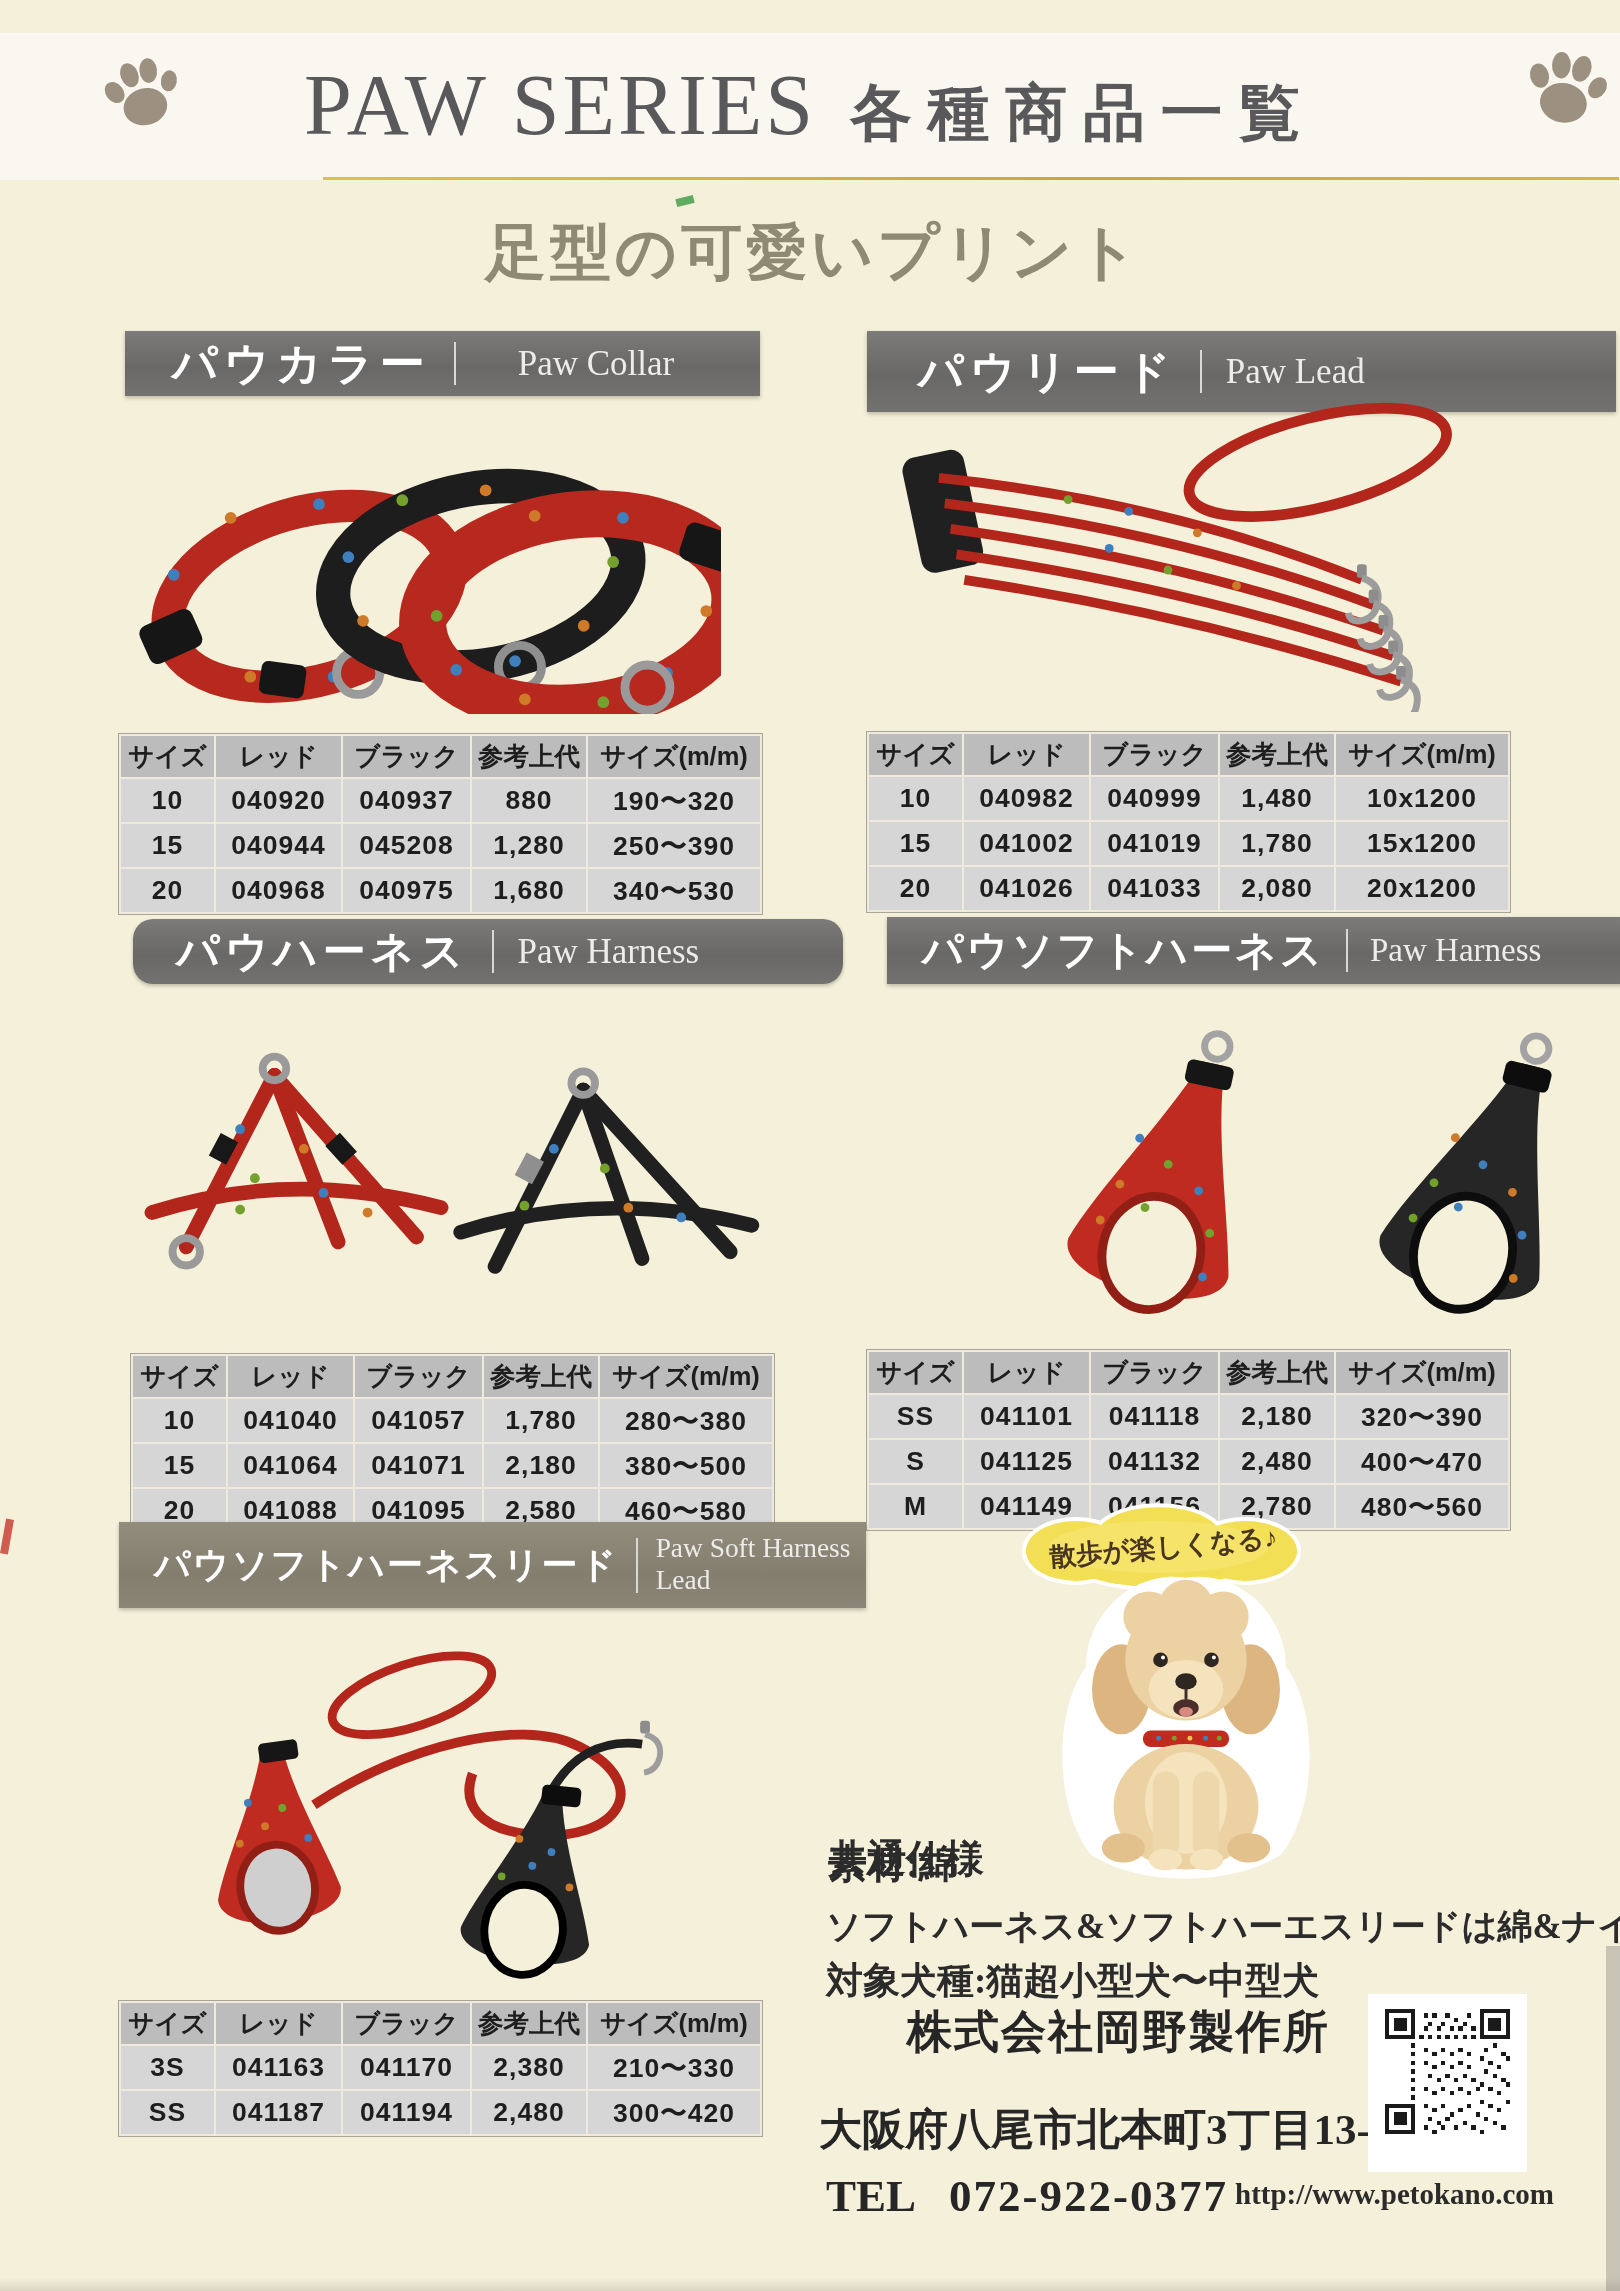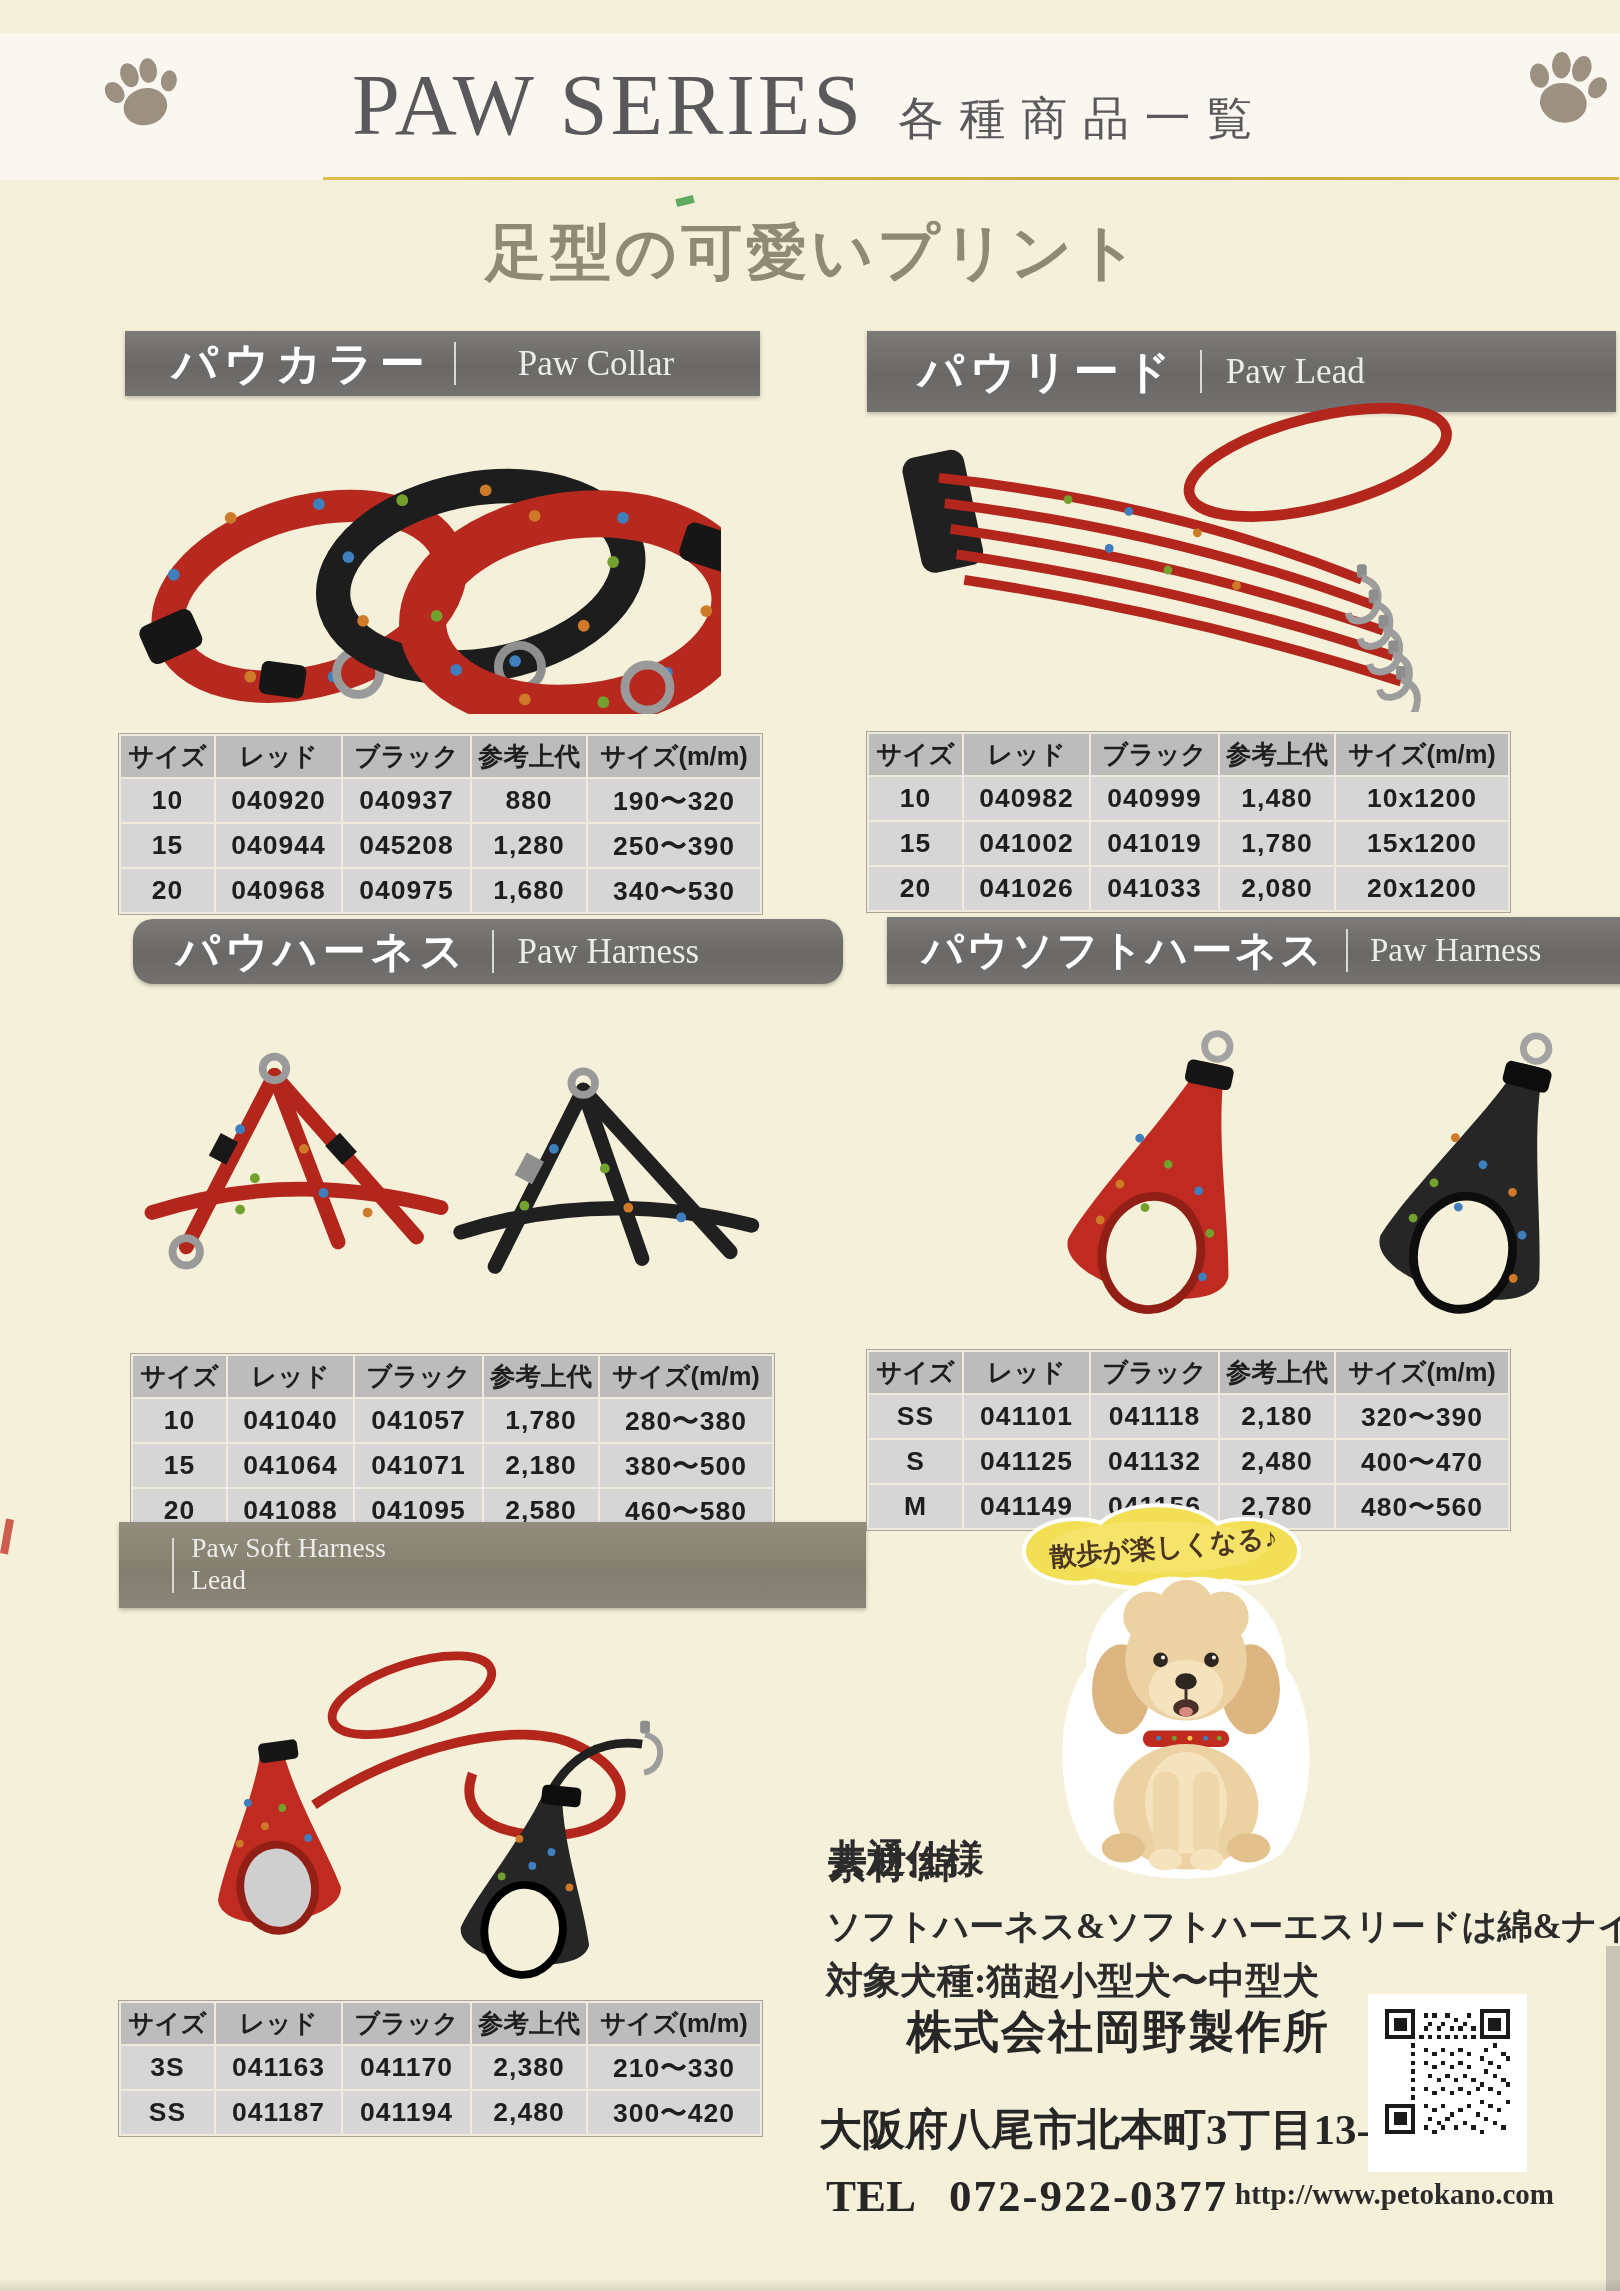--- a/index.html
+++ b/index.html
@@ -4,21 +4,21 @@
 <style>
   html,body{margin:0;padding:0;}
   body{width:1620px;height:2292px;position:relative;background:#f5f0da;
        font-family:"Liberation Sans","DejaVu Sans",sans-serif;overflow:hidden;}
   #page{position:absolute;inset:0;}
 
   
   .title-band{position:absolute;left:0;top:33px;width:1620px;height:147px;background:#f9f7ef;}
   .title-line{position:absolute;left:0;top:55px;width:1620px;text-align:center;white-space:nowrap;color:#59595b;}
   .title-latin{font-family:"Liberation Serif","DejaVu Serif",serif;font-size:86px;letter-spacing:2.9px;}
-  .title-jp{font-family:"Liberation Serif","DejaVu Serif",serif;font-size:46px;font-weight:400;letter-spacing:15.7px;margin-left:34px;}
+  .title-jp{font-family:"Liberation Serif","DejaVu Serif",serif;font-size:62px;font-weight:700;letter-spacing:15.7px;margin-left:34px;}
   .gold-line{position:absolute;left:323px;top:177px;width:1296px;height:2.9px;
              background:linear-gradient(90deg,#dec04a,#c9a63c 60%,#d6b545);}
   .paw{position:absolute;}
   .subtitle{position:absolute;left:485px;top:212px;font-size:61px;font-weight:700;
             color:#8f8a74;letter-spacing:3.9px;white-space:nowrap;}
   .mark-green{position:absolute;left:676px;top:197px;width:17.6px;height:7.8px;background:#44a04a;
               transform:rotate(-14deg);opacity:.85;}
   .mark-red{position:absolute;left:2.9px;top:1519px;width:7.8px;height:35px;background:#c4372c;
             transform:rotate(10deg);opacity:.8;}
 
@@ -422,20 +422,21 @@
         <td>M</td>
           <td>041149</td>
         <td>041156</td>
           <td>2,780</td>
         <td>480〜560</td>
       </tr>
     </tbody>
   </table>
 
   <div class="banner b5" style="left:119px;top:1522px;width:712px;height:86px;padding-left:35px;">
+    <span class="bjp" style="font-size:36px;letter-spacing:2px;">パウソフトハーネスリード</span>
     <span class="bdiv" style="height:55px;margin:0 17.6px;"></span>
     <span class="ben two" style="font-size:27.4px;">
       <span>Paw Soft Harness</span>
       <span>Lead</span>
     </span>
   </div>
 
   <svg class="photo" style="left:108px;top:1609px;width:647px;height:384px;" viewBox="0 0 660 392">
     <ellipse cx="310" cy="88" rx="85" ry="32" fill="none" stroke="#b3261c" stroke-width="9" transform="rotate(-18 310 88)"></ellipse>
     <path d="M210,200 C300,140 420,110 480,140 C560,180 520,240 430,230 C380,225 360,200 372,168" fill="none" stroke="#b3261c" stroke-width="10"></path>

